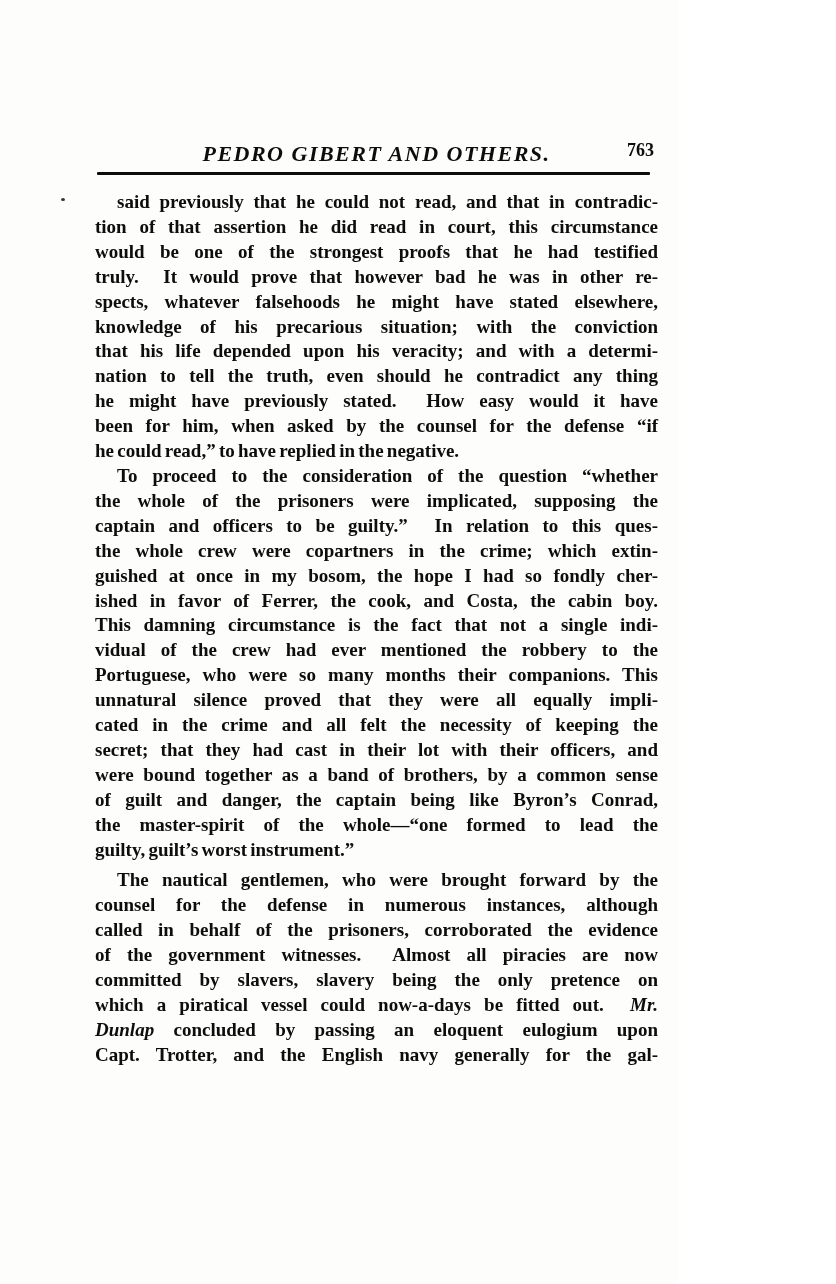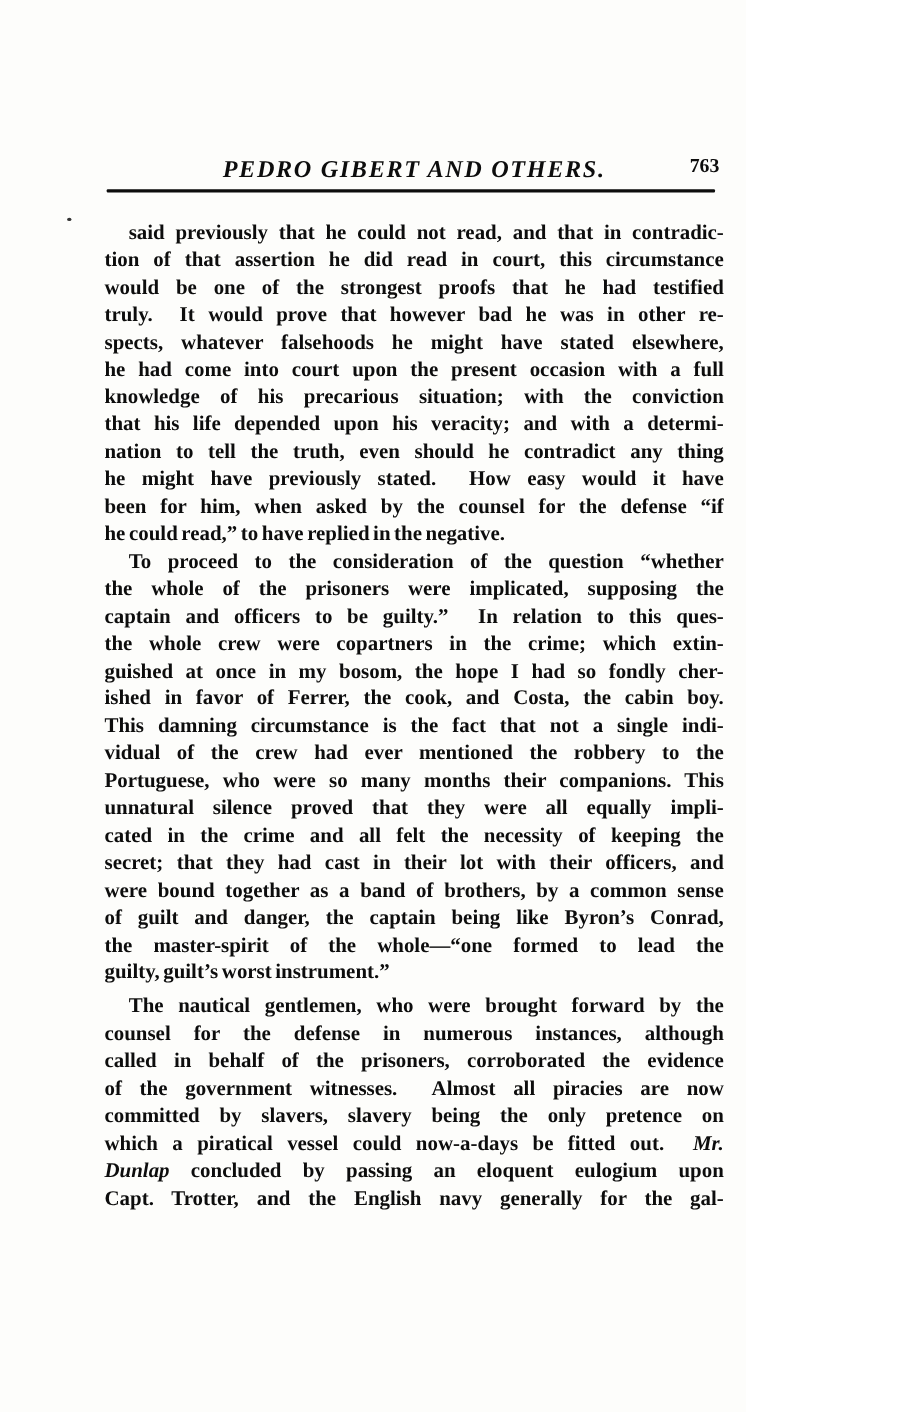--- a/index.html
+++ b/index.html
@@ -35,21 +35,21 @@
     width:553px;height:3px;
     background:var(--ink);
     border-radius:1px;
   }
   .speck{
     position:absolute;left:61px;top:198px;
     width:4px;height:3px;
     background:#333;border-radius:50%;
   }
   .body-text{
-    position:absolute;left:95px;top:200px;width:563px;
+    position:absolute;left:95px;top:190px;width:563px;
     font-size:19px;
     font-weight:bold;
     line-height:24.9px;
     word-spacing:-1.5px;
   }
   .paragraph{margin:0;}
   .paragraph.extra-space{margin-top:6px;}
   .line{
     text-align:justify;
     text-align-last:justify;
@@ -70,21 +70,20 @@
   <div class="head-rule"></div>
   <div class="speck"></div>
 
   <main class="body-text">
       <div class="paragraph">
         <div class="line indent"><span>said previously that he could not read, and that in contradic-</span></div>
         <div class="line"><span>tion of that assertion he did read in court, this circumstance</span></div>
         <div class="line"><span>would be one of the strongest proofs that he had testified</span></div>
         <div class="line"><span>truly.&nbsp; It would prove that however bad he was in other re-</span></div>
         <div class="line"><span>spects, whatever falsehoods he might have stated elsewhere,</span></div>
-        <div class="line"><span>he had come into court upon the present occasion with a full</span></div>
         <div class="line"><span>knowledge of his precarious situation; with the conviction</span></div>
         <div class="line"><span>that his life depended upon his veracity; and with a determi-</span></div>
         <div class="line"><span>nation to tell the truth, even should he contradict any thing</span></div>
         <div class="line"><span>he might have previously stated.&nbsp; How easy would it have</span></div>
         <div class="line"><span>been for him, when asked by the counsel for the defense “if</span></div>
         <div class="line no-justify"><span>he could read,” to have replied in the negative.</span></div>
       </div>
       <div class="paragraph">
         <div class="line indent"><span>To proceed to the consideration of the question “whether</span></div>
         <div class="line"><span>the whole of the prisoners were implicated, supposing the</span></div>

